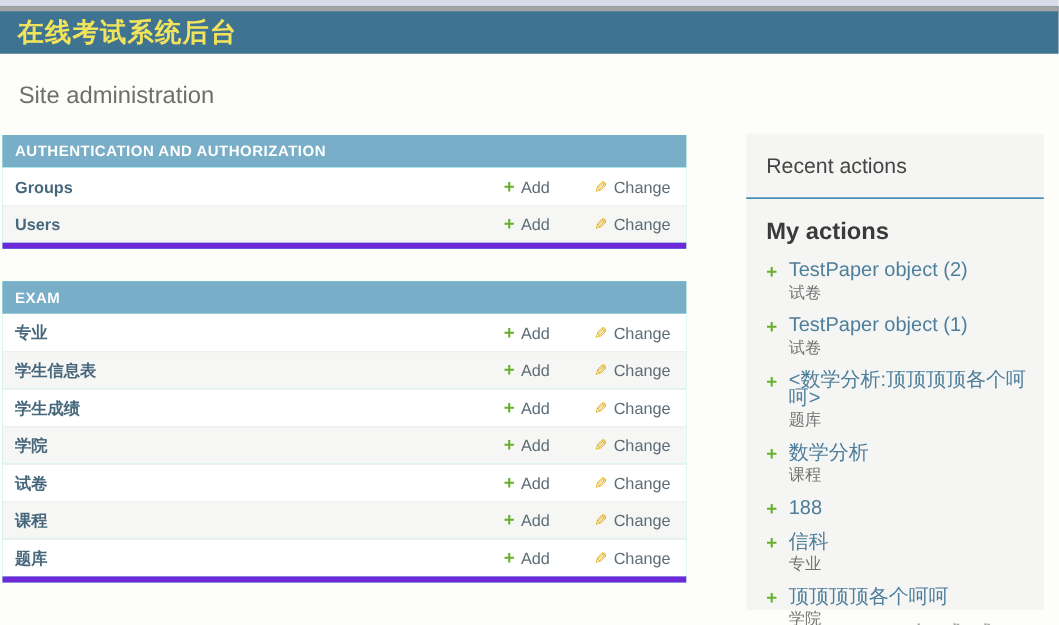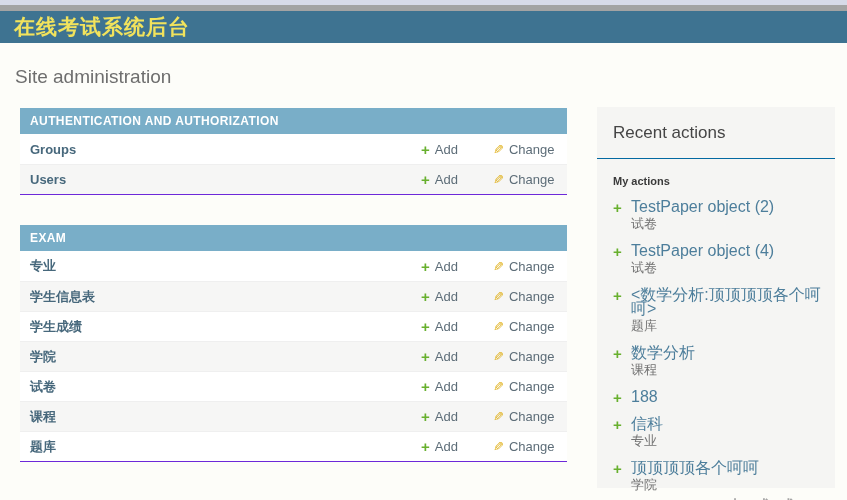--- a/index.html
+++ b/index.html
@@ -8,35 +8,35 @@
     font-family: "Liberation Sans", "DejaVu Sans", sans-serif;
     background: #fdfdf9;
     position: relative;
   }
   .top-strip {
     position: absolute; top: 0; left: 0; width: 847px; height: 5px;
     background: #d7dae8;
   }
   .app-header {
     position: absolute; top: 5px; left: 0; width: 847px; height: 38px;
-    background: #3e7391; border-top: 6px solid #a3a3a3;
+    background: #3e7391; border-top: 4px solid #a3a3a3;
     display: flex; align-items: center; padding-left: 14px;
   }
   .app-header .title {
     color: #f2e35c; font-size: 21px; font-weight: bold; letter-spacing: 1px;
     text-decoration: none;
   }
   .page-title {
     position: absolute; top: 66px; left: 15px;
     color: #6e6e6e; font-size: 19px; font-weight: 400;
   }
   
   .panel {
-    position: absolute; left: 20px; width: 547px;
-    background: #5eead4; border-bottom: 1px solid #6d28d9;
+    position: absolute; left: 2px; width: 547px;
+    background: #5eead4; border-bottom: 5px solid #6d28d9;
   }
   .panel-auth { top: 108px; }
   .panel-exam { top: 225px; }
   .panel-caption {
     height: 26px; background: #79aec8; color: #fff;
     font-size: 12px; font-weight: bold; letter-spacing: 0.4px;
     display: flex; align-items: center; padding-left: 10px;
     text-decoration: none;
   }
   .model-row {
@@ -61,21 +61,21 @@
   
   .recent-panel {
     position: absolute; left: 597px; top: 107px; width: 238px; height: 381px;
     background: #f5f5f3;
   }
   .recent-title {
     font-size: 17px; font-weight: 400; color: #454545;
     padding: 16px 16px 15px 16px; border-bottom: 1px solid #0369a1;
   }
   .my-actions {
-    font-size: 11px; font-weight: bold; color: #3a3a3a;
+    font-size: 19px; font-weight: bold; color: #3a3a3a;
     margin: 16px 16px 13px 16px;
   }
   .action-list { list-style: none; }
   .recent-item { position: relative; padding-left: 34px; margin-bottom: 13px; }
   .recent-item .plus-glyph { position: absolute; left: 16px; top: 0; }
   .recent-item-link {
     color: #4d7e9b; font-size: 16px; text-decoration: none; line-height: 14px;
     display: block; word-break: break-all;
   }
   .recent-item-type { color: #737373; font-size: 13px; line-height: 14px; margin-top: 3px; }
@@ -233,21 +233,21 @@
   <div class="recent-title">Recent actions</div>
   <div class="my-actions">My actions</div>
   <ul class="action-list">
     <li class="recent-item">
       <span class="plus-glyph">+</span>
       <a class="recent-item-link">TestPaper object (2)</a>
       <div class="recent-item-type">试卷</div>
     </li>
     <li class="recent-item">
       <span class="plus-glyph">+</span>
-      <a class="recent-item-link">TestPaper object (4)</a>
+      <a class="recent-item-link">TestPaper object (1)</a>
       <div class="recent-item-type">试卷</div>
     </li>
     <li class="recent-item">
       <span class="plus-glyph">+</span>
       <a class="recent-item-link">&lt;数学分析:顶顶顶顶各个呵呵&gt;</a>
       <div class="recent-item-type">题库</div>
     </li>
     <li class="recent-item">
       <span class="plus-glyph">+</span>
       <a class="recent-item-link">数学分析</a>

